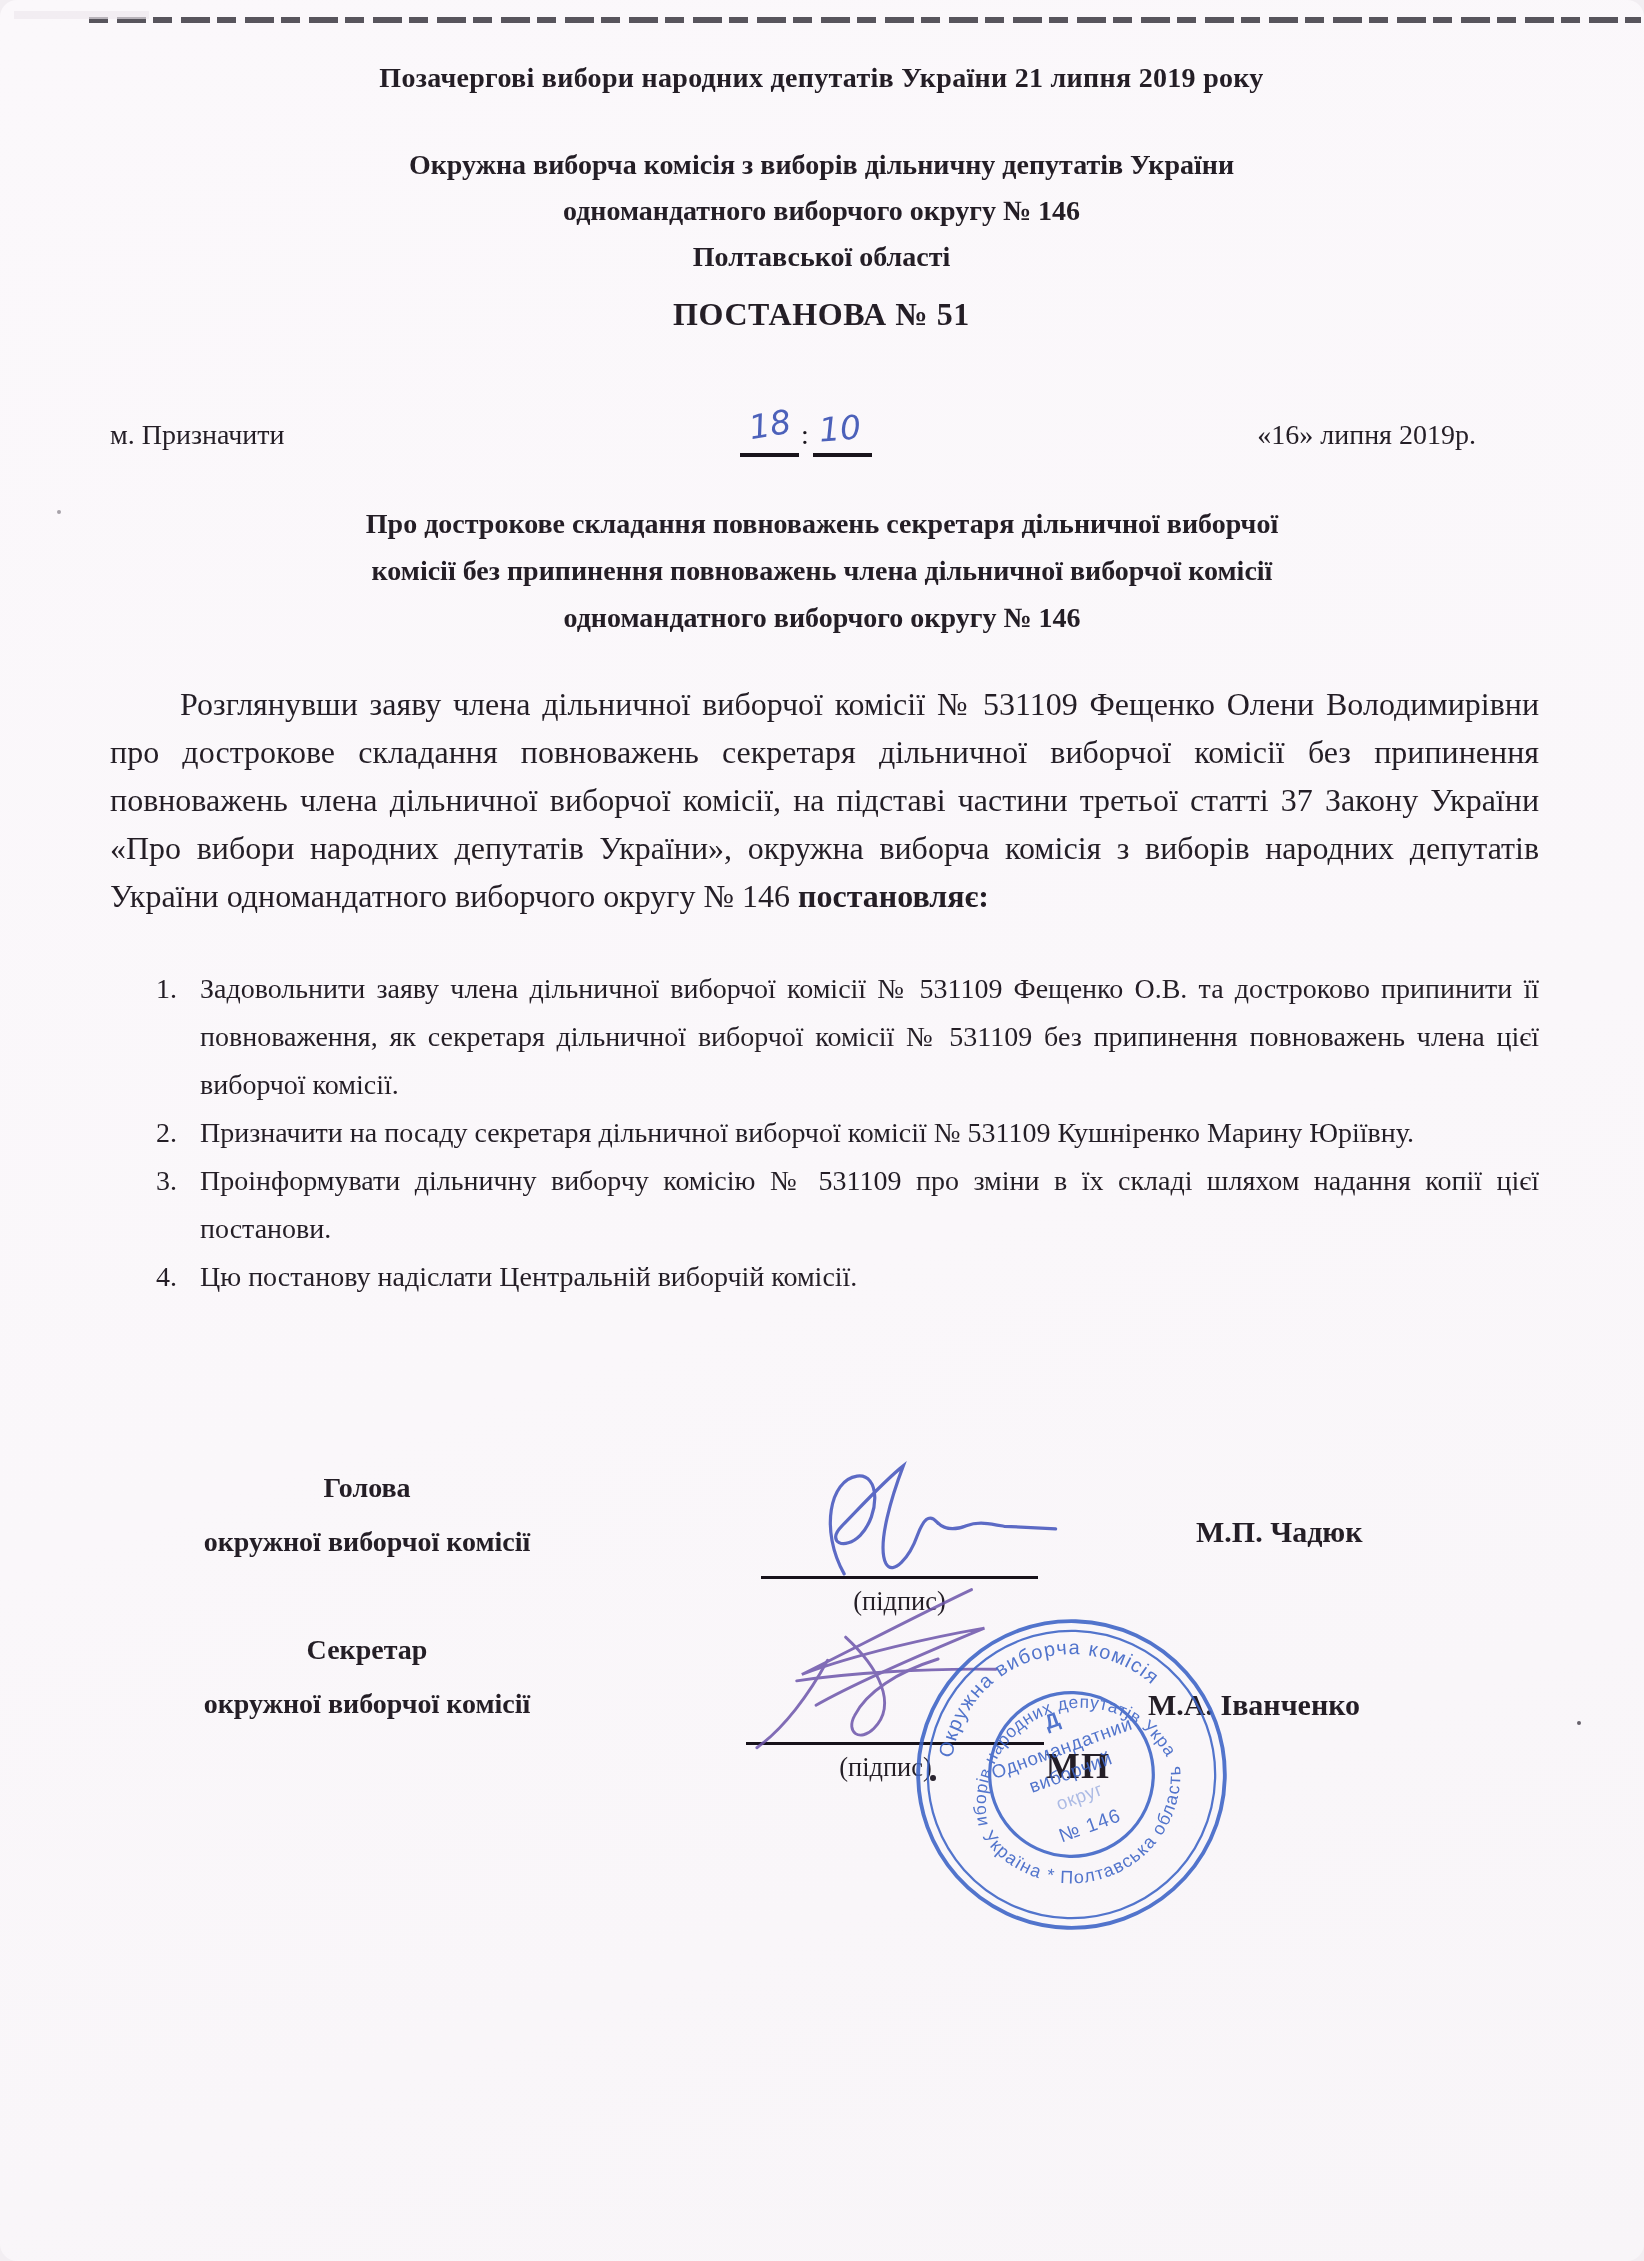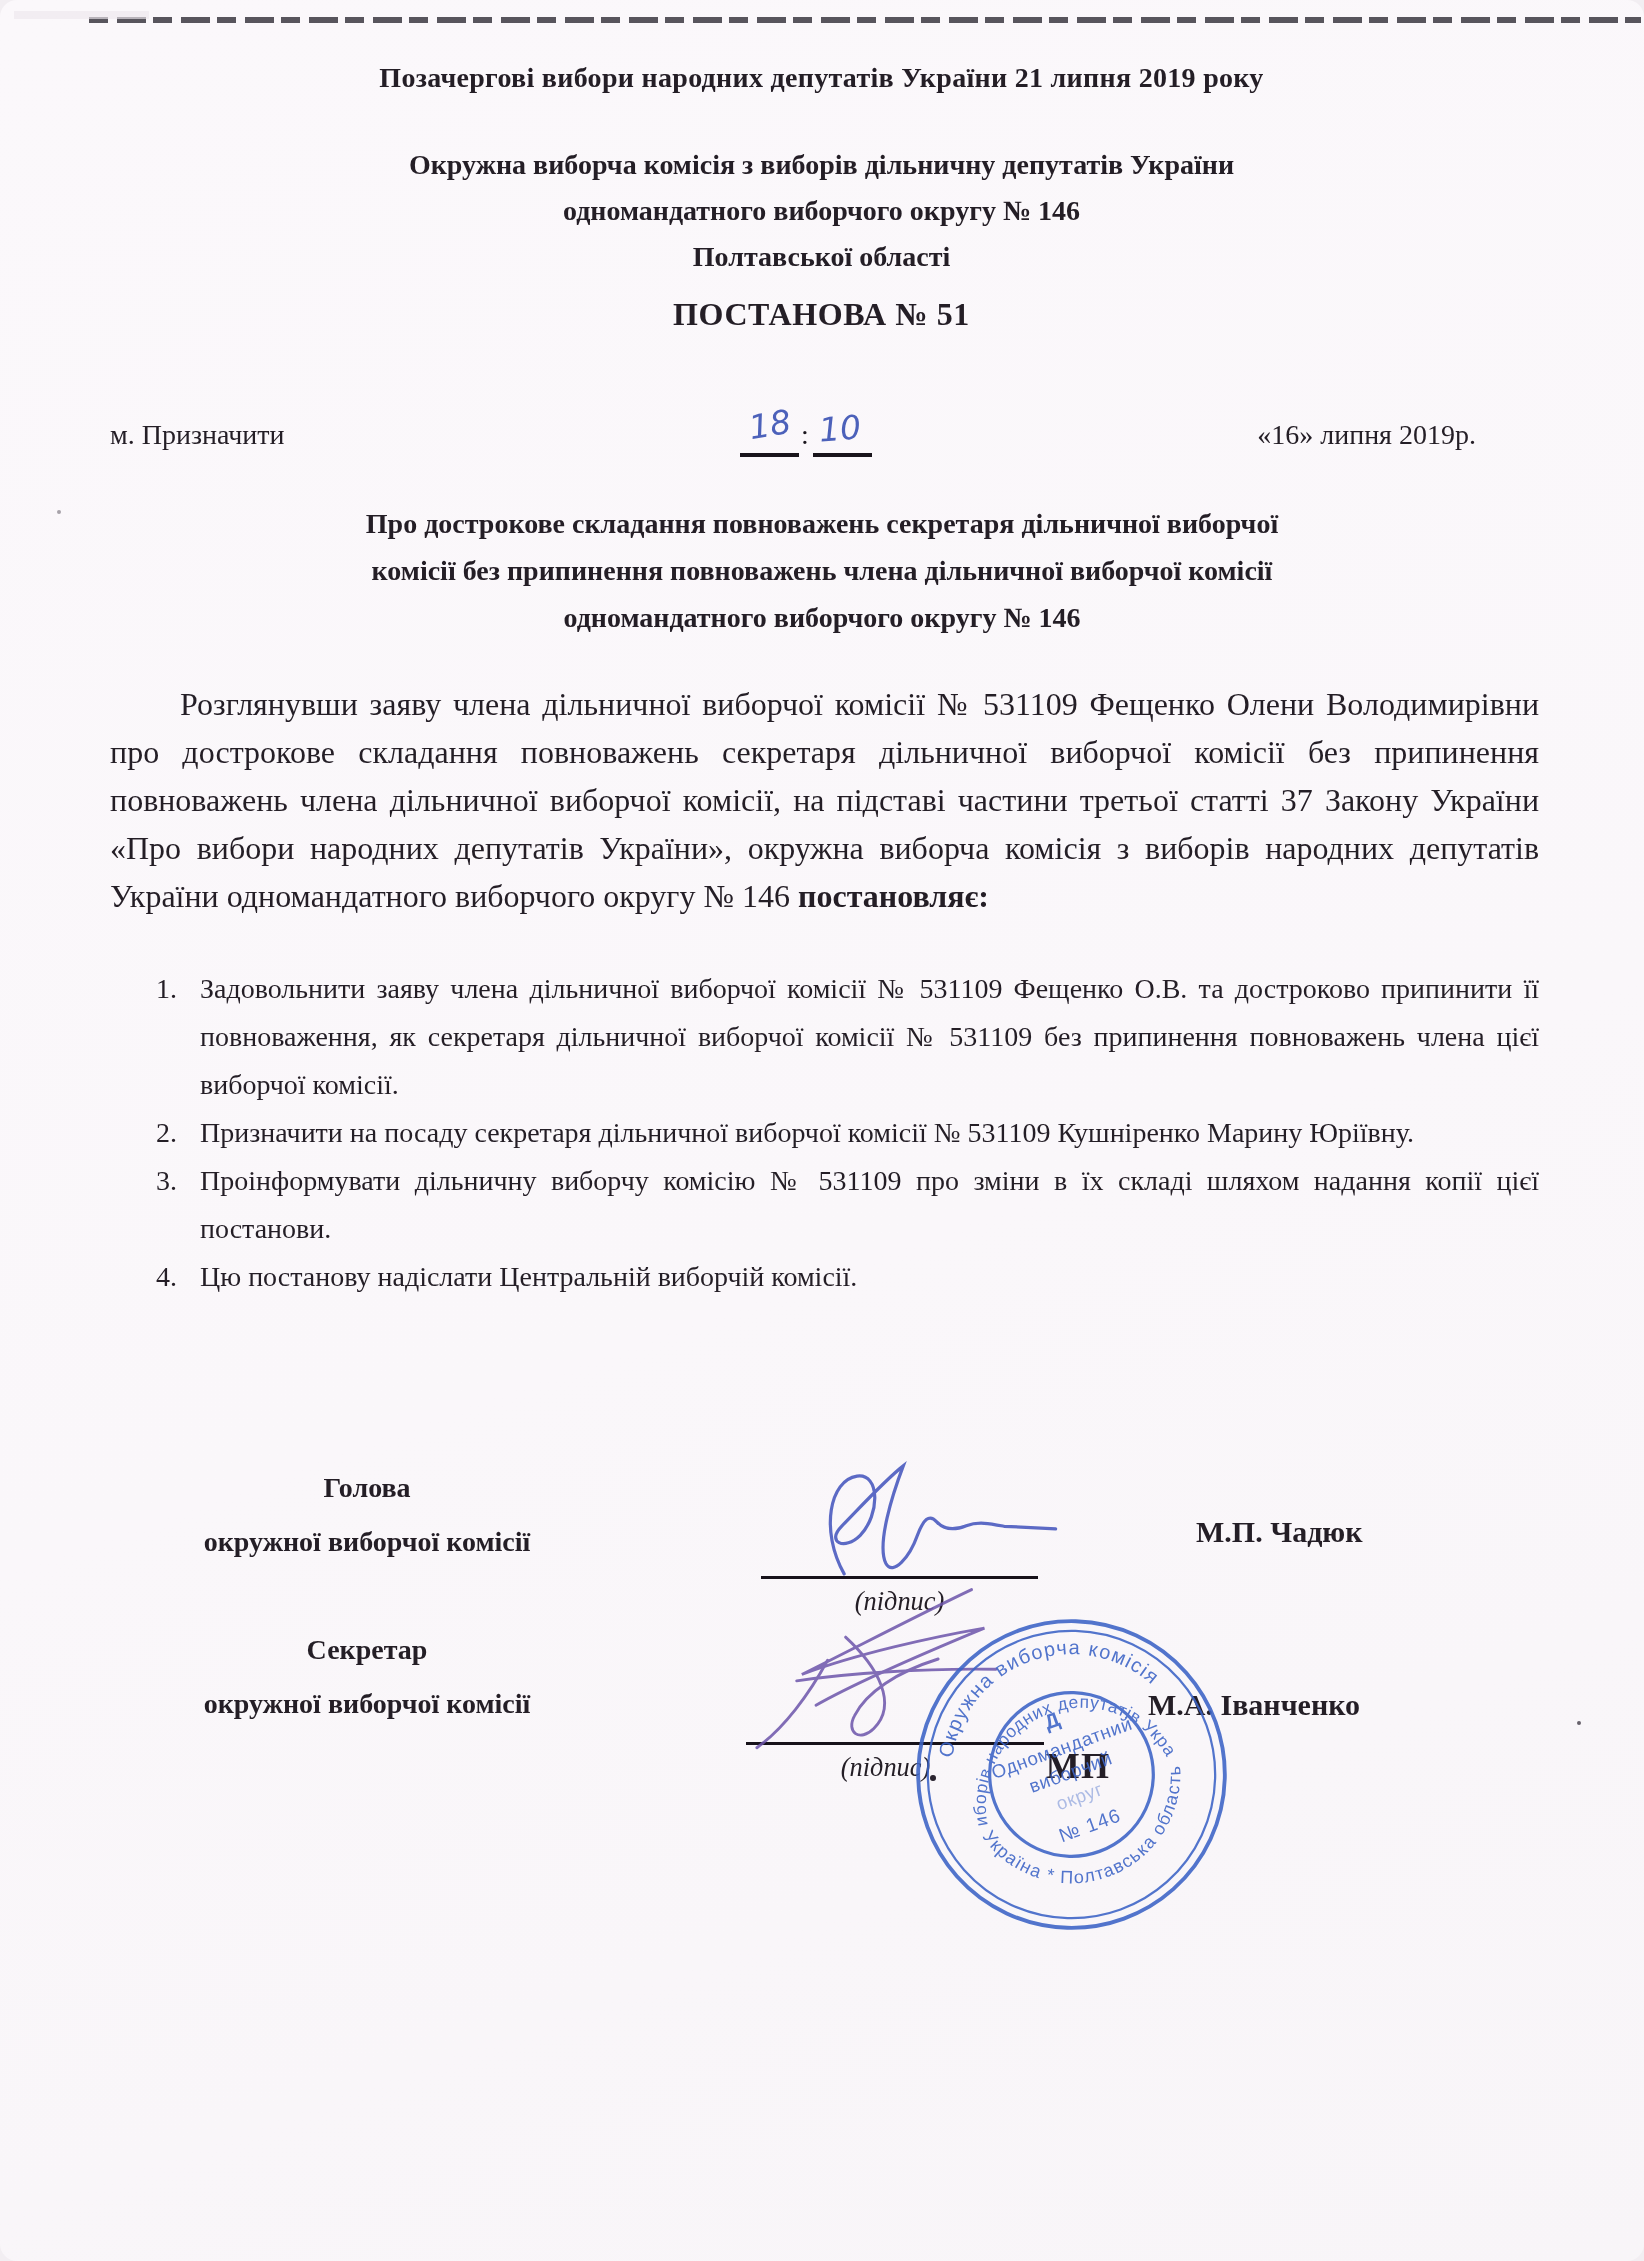--- a/index.html
+++ b/index.html
@@ -53,21 +53,21 @@
   .res-list{position:absolute;top:965px;left:110px;width:1429px;font-size:28px;line-height:48px;}
   .res-item{position:relative;padding-left:90px;text-align:justify;}
   .res-num{position:absolute;left:46px;top:0;}
 
   .sig-role{position:absolute;left:161px;width:412px;text-align:center;font-size:28px;font-weight:bold;line-height:54px;}
   .role1{top:1461px;}
   .role2{top:1623px;text-align:center;}
   .sig-line{position:absolute;border-bottom:3.9px solid #17121a;}
   .line1{left:761px;top:1549px;width:277px;height:27px;}
   .line2{left:746px;top:1715px;width:298px;height:27px;}
-  .sig-caption{position:absolute;width:277px;text-align:center;font-size:26.4px;font-style:italic;}
+  .sig-caption{position:absolute;width:277px;text-align:center;font-size:26.4px;}
   .cap1{left:761px;top:1586px;}
   .cap2{left:747px;top:1752px;}
   .sig-name{position:absolute;font-size:30px;font-weight:bold;white-space:nowrap;}
   .name1{left:1196px;top:1515px;}
   .name2{left:1148px;top:1688px;text-align:right;}
   .seal-mark{position:absolute;left:1036px;top:1745px;width:84px;text-align:center;font-size:36px;font-weight:bold;letter-spacing:1.3px;}
 
   .sig-svg{position:absolute;pointer-events:none;}
   .sig1{left:782px;top:1453px;}
   .sig2{left:719px;top:1578px;}

